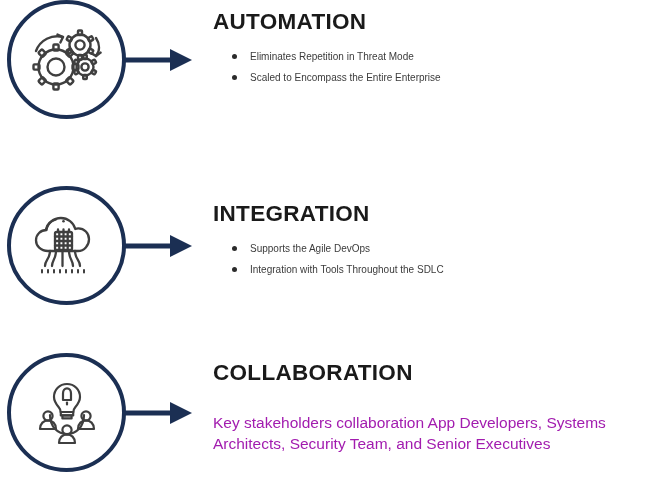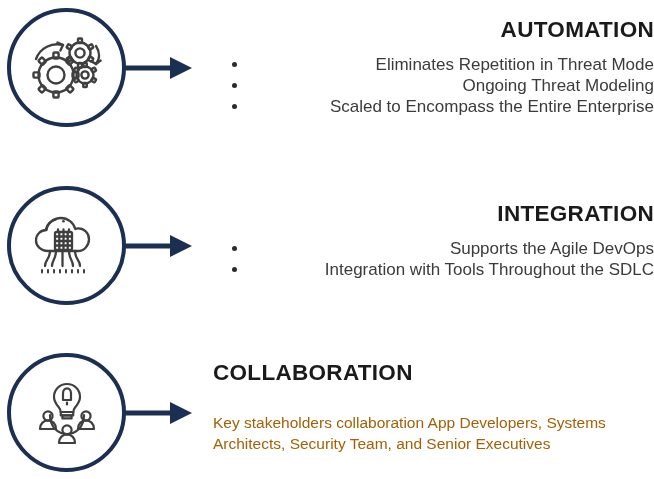--- a/index.html
+++ b/index.html
@@ -23,22 +23,22 @@
   }
 
   
   .row {
     position: absolute;
     left: 0;
     width: 654px;
     display: flex;
     align-items: flex-start;
   }
-  .row-automation    { top: 8px;   height: 140px; text-align: right; }
-  .row-integration   { top: 186px; height: 130px; text-align: right; }
+  .row-automation    { top: 0;   height: 140px; }
+  .row-integration   { top: 186px; height: 130px; }
   .row-collaboration { top: 353px; height: 126px; }
 
   
   .badge {
     position: relative;
     flex: 0 0 auto;
     width: 119px;
     height: 119px;
     margin-left: 7px;
     border: 4px solid #1b2f53;
@@ -83,41 +83,41 @@
   }
   .row-collaboration .heading { margin-bottom: 26px; }
 
   .bullets {
     margin: 0;
     padding: 0 0 0 19px;
     list-style: none;
   }
   .bullets li {
     position: relative;
-    font-size: 17px;
+    font-size: 10px;
     line-height: 21px;
     color: #3b3b3b;
     padding-left: 18px;
   }
   .bullets li::before {
     content: "";
     position: absolute;
     left: 0;
     top: 8px;
     width: 5px;
     height: 5px;
     border-radius: 50%;
     background: #2b2b2b;
   }
 
   .paragraph {
     margin: 0;
     font-size: 15.5px;
     line-height: 21px;
-    color: #a16207;
+    color: #a21caf;
     max-width: 412px;
   }
 </style>
 </head>
 <body>
 
 <div class="infographic">
 
   <div class="row row-automation">
 
@@ -178,21 +178,20 @@
       <svg width="68" height="26" viewBox="0 0 68 26">
         <rect x="0" y="10.5" width="50" height="5" fill="#1b2f53"></rect>
         <path d="M45,2 L67,13 L45,24 Z" fill="#1b2f53"></path>
       </svg>
     </div>
 
     <div class="content">
       <h2 class="heading">AUTOMATION</h2>
       <ul class="bullets">
         <li>Eliminates Repetition in Threat Mode</li>
-        <li>Ongoing Threat Modeling</li>
         <li>Scaled to Encompass the Entire Enterprise</li>
       </ul>
     </div>
   </div>
 
   <div class="row row-integration">
 
     <div class="badge">
       <span>
         <svg width="68" height="62" viewBox="0 0 68 62" fill="none" stroke="#3f3f3f" stroke-width="2.3" stroke-linecap="round" stroke-linejoin="round">

